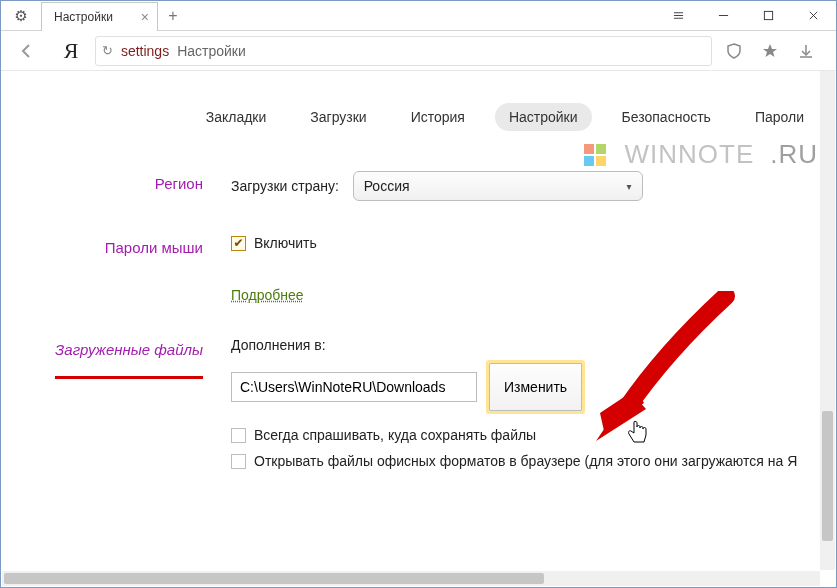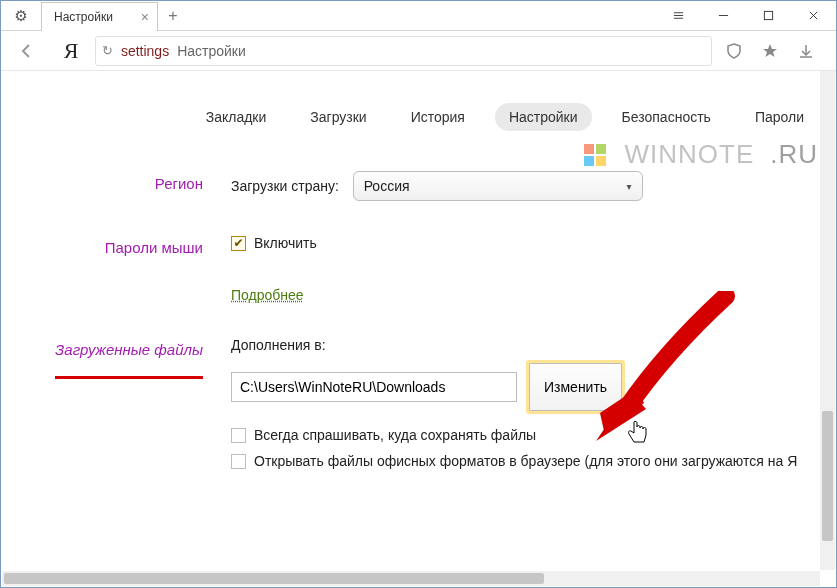--- a/index.html
+++ b/index.html
@@ -52,21 +52,21 @@
   .select .chev { color:#555; font-size:10px; }
 
   .chk { display:flex; align-items:center; gap:8px; margin-bottom:10px; }
   .chkbox { width:15px; height:15px; border:1px solid #b8860b; background:#fffbe6; display:flex; align-items:center; justify-content:center; font-size:12px; color:#6b4e00; }
   .chkbox.empty { border-color:#bdbdbd; background:#fff; }
   .link { color:#4d7c0f; text-decoration:underline dotted; font-size:14px; cursor:pointer; display:inline-block; margin-top:26px; }
 
   .underline-red { display:inline-block; border-bottom:3px solid #d40000; padding-bottom:18px;font-style:italic; }
 
   .path-row { display:flex; gap:12px; align-items:center; margin-top:10px; margin-bottom:16px; }
-  .path-input { width:286px; height:30px; border:1px solid #bdbdbd; padding:8px 8px; font-size:14px; background:#fff; }
+  .path-input { width:246px; height:30px; border:1px solid #bdbdbd; padding:8px 8px; font-size:14px; background:#fff; }
   .change-btn { height:48px; border:1px solid #bdbdbd; background:linear-gradient(#fdfdfd,#f2f2f2); padding:0 14px; font-size:14px; cursor:pointer; box-shadow:0 0 0 3px rgba(255,210,80,.6); border-radius:1px; position:relative; }
 
   
   .cursor { position:absolute; left:627px; top:419px; width:20px; height:24px; pointer-events:none; }
 
   
   .red-arrow { position:absolute; left:595px; top:290px; width:140px; height:150px; pointer-events:none; }
 
   
   .vscroll { position:absolute; right:1px; top:70px; bottom:17px; width:15px; background:#f0f0f0; }

